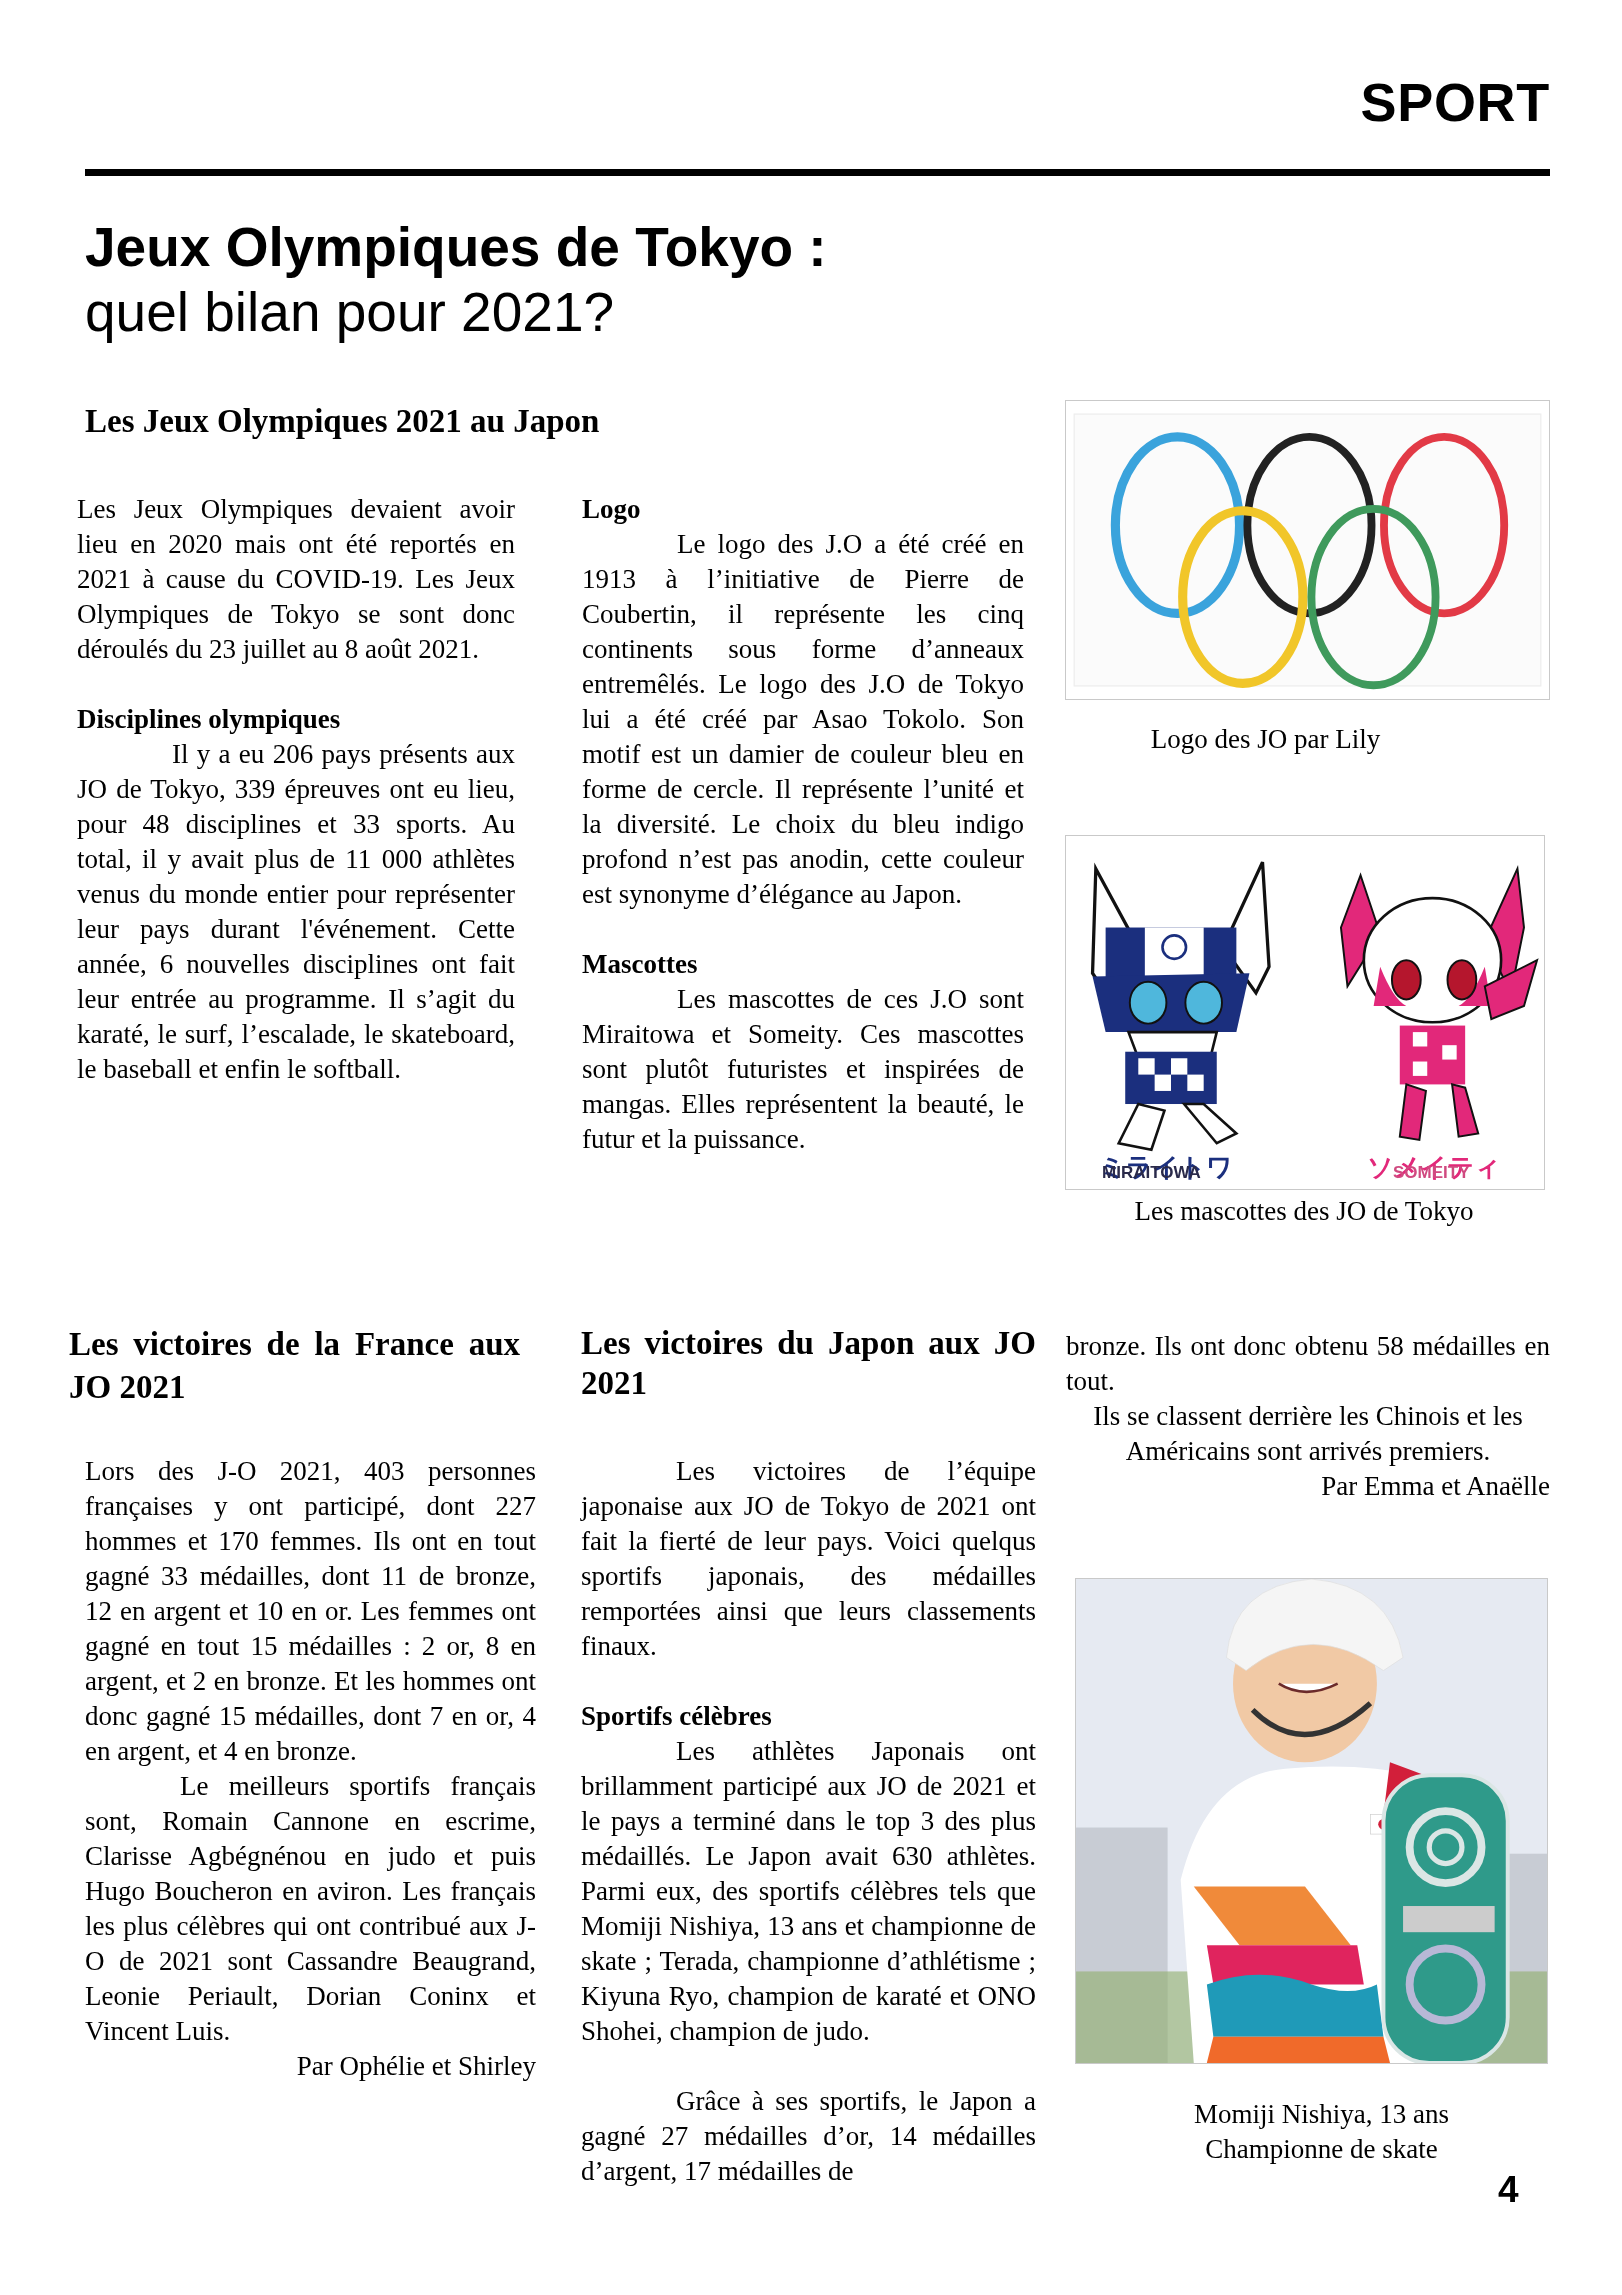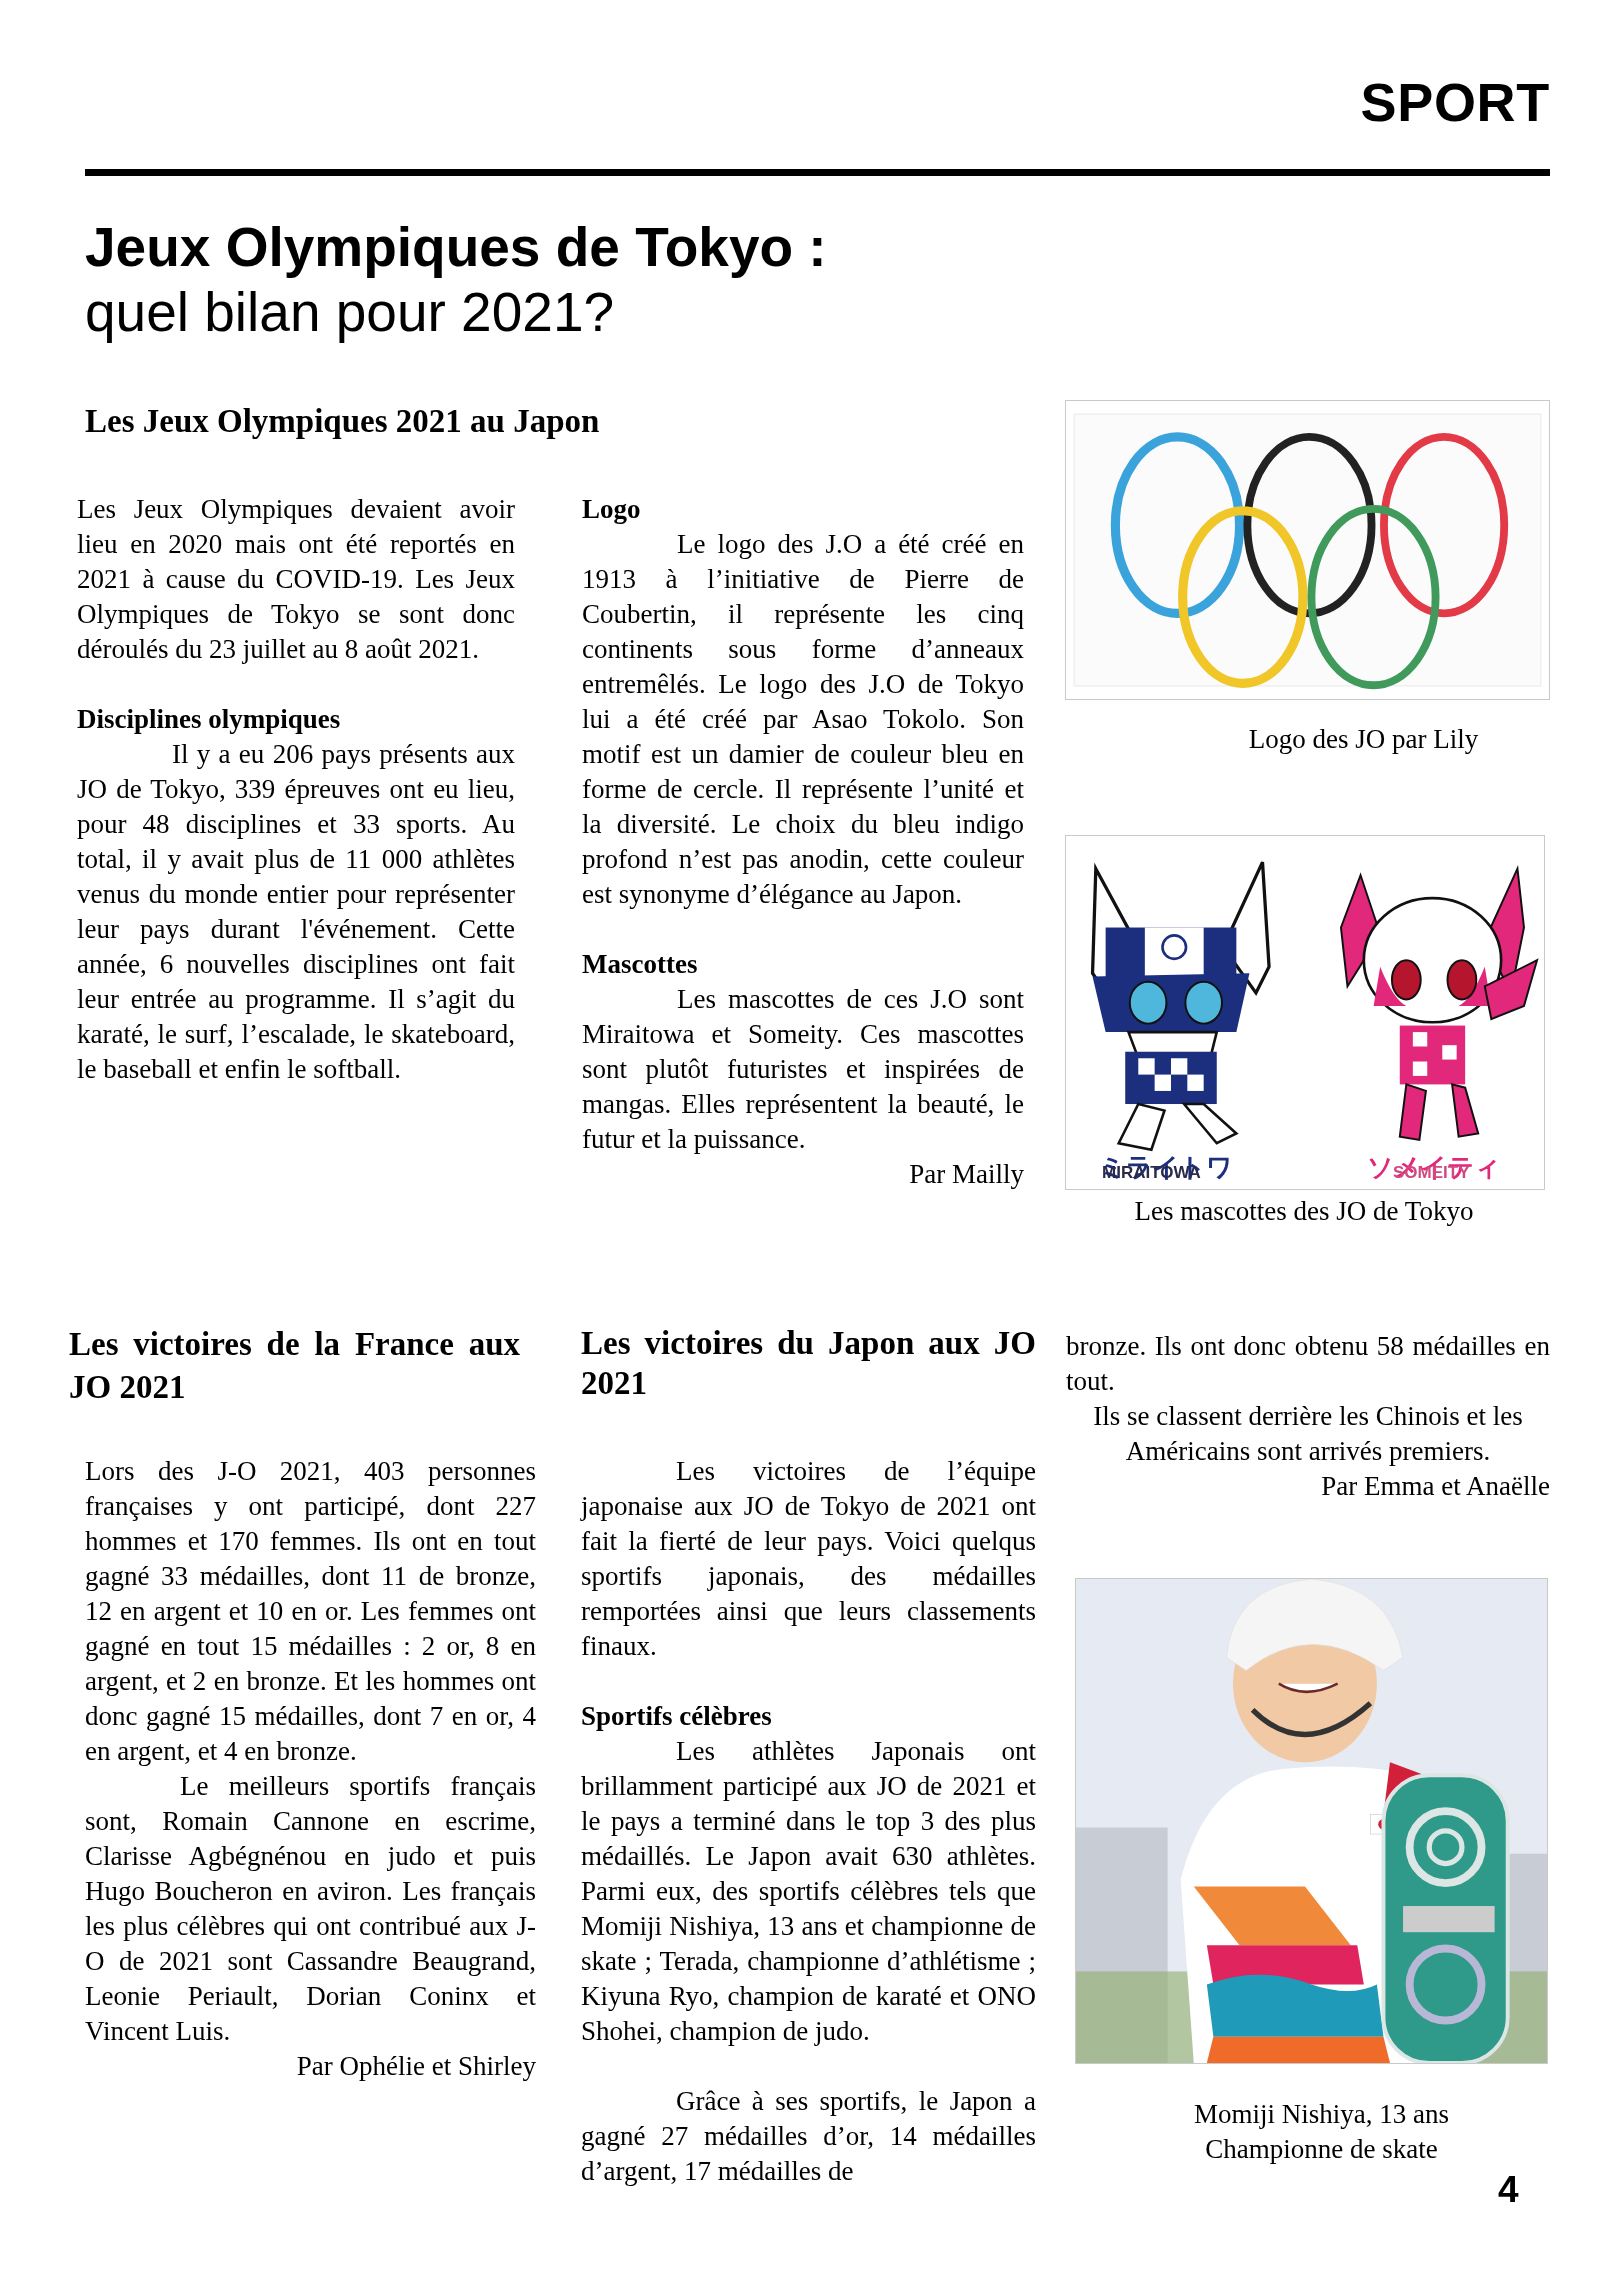--- a/index.html
+++ b/index.html
@@ -40,34 +40,33 @@
   <p class="sub">Disciplines olympiques</p>
   <p class="indent">Il y a eu 206 pays présents aux JO de Tokyo, 339 épreuves ont eu lieu, pour 48 disciplines et 33 sports. Au total, il y avait plus de 11 000 athlètes venus du monde entier pour représenter leur pays durant l'événement. Cette année, 6 nouvelles disciplines ont fait leur entrée au programme. Il s’agit du karaté, le surf, l’escalade, le skateboard, le baseball et enfin le softball.</p>
 </div>
 
 <div class="abs serif col" style="left:582px; top:492px; width:442px;">
   <p class="sub">Logo</p>
   <p class="indent">Le logo des J.O a été créé en 1913 à l’initiative de Pierre de Coubertin, il représente les cinq continents sous forme d’anneaux entremêlés. Le logo des J.O de Tokyo lui a été créé par  Asao Tokolo. Son motif est un damier de couleur bleu en forme de cercle. Il représente l’unité et la diversité. Le choix du bleu indigo profond n’est pas anodin, cette couleur est synonyme d’élégance au Japon.</p>
   <div class="gap"></div>
   <p class="sub">Mascottes</p>
   <p class="indent">Les mascottes de ces J.O sont Miraitowa et Someity. Ces mascottes sont plutôt futuristes et inspirées de mangas. Elles représentent la beauté, le futur et la puissance.</p>
-  <p class="sig">Par Mailly</p>
 </div>
 
 <div class="abs figure" style="left:1065px; top:400px; width:483px; height:298px;">
   <svg width="483" height="298" viewBox="0 0 738 456">
     <rect x="12" y="20" width="714" height="416" fill="#fbfbfb" stroke="#eeeeee" stroke-width="2"></rect>
     <ellipse cx="170" cy="190" rx="95" ry="135" fill="none" stroke="#3aa3dc" stroke-width="14"></ellipse>
     <ellipse cx="372" cy="190" rx="95" ry="135" fill="none" stroke="#222222" stroke-width="12"></ellipse>
     <ellipse cx="578" cy="190" rx="92" ry="135" fill="none" stroke="#e23a46" stroke-width="12"></ellipse>
     <ellipse cx="270" cy="300" rx="92" ry="132" fill="none" stroke="#f1c629" stroke-width="14"></ellipse>
     <ellipse cx="470" cy="300" rx="95" ry="135" fill="none" stroke="#3f9a5c" stroke-width="12"></ellipse>
   </svg>
 </div>
-<div class="abs serif caption" style="left:1122px; top:722px; width:483px;">Logo des JO par Lily</div>
+<div class="abs serif caption" style="left:1024px; top:722px; width:483px;">Logo des JO par Lily</div>
 
 <div class="abs figure" style="left:1065px; top:835px; width:478px; height:353px;">
   <svg width="478" height="353" viewBox="0 0 730 540">
 
     <g>
       <path d="M45 50 L110 170 L60 240 L40 210 Z" fill="#fff" stroke="#111" stroke-width="5"></path>
       <path d="M300 40 L240 170 L290 240 L310 200 Z" fill="#fff" stroke="#111" stroke-width="5"></path>
       <rect x="60" y="140" width="200" height="80" fill="#1b2f7e"></rect>
       <rect x="120" y="140" width="90" height="75" fill="#ffffff"></rect>
       <circle cx="165" cy="170" r="18" fill="none" stroke="#1b2f7e" stroke-width="4"></circle>

